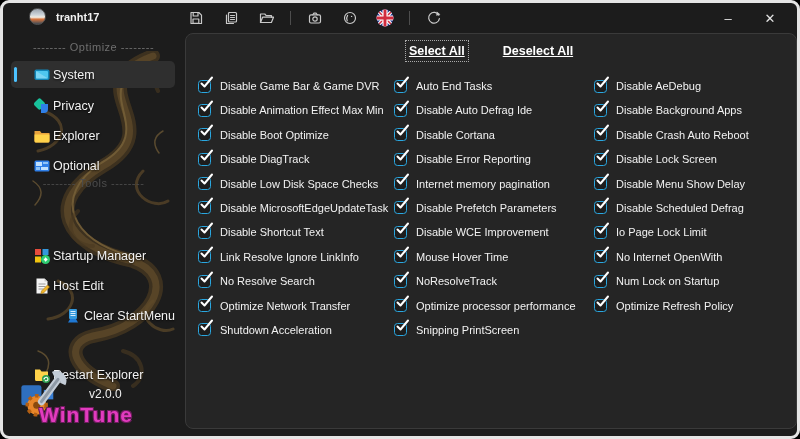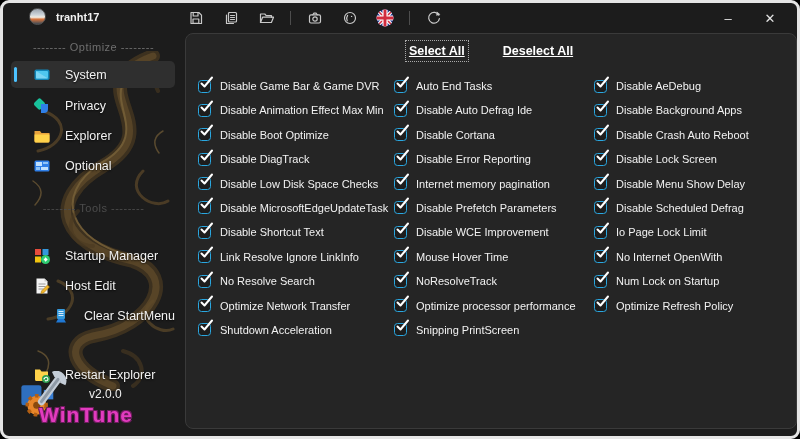--- a/index.html
+++ b/index.html
@@ -23,21 +23,21 @@
   #wincontrols { position:absolute; right:10px; top:0; height:30px; display:flex; align-items:center; gap:8px; }
   .winbtn { width:34px; height:26px; display:flex; align-items:center; justify-content:center;
     color:#e4e4e4; font-size:13px; cursor:pointer; border-radius:4px; }
 
   
   #sidebar { position:absolute; left:0; top:30px; width:181px; height:409px; overflow:hidden; }
   #dragon { position:absolute; left:0; top:18px; opacity:.6; pointer-events:none; }
   .section-label { position:absolute; left:0; width:181px; text-align:center;
     color:#6f6f6f; font-size:11px; letter-spacing:.5px; }
   .nav-item { position:absolute; left:8px; width:164px; height:27px; display:flex;
-    align-items:center; gap:14px; padding-left:22px; border-radius:5px; cursor:pointer; color:#f2f2f2; }
+    align-items:center; gap:2px; padding-left:22px; border-radius:5px; cursor:pointer; color:#f2f2f2; }
   .nav-item .label { font-size:12.5px; text-shadow:0 1px 2px rgba(0,0,0,.8); }
   .nav-item.selected { background:#2f2f2f; }
   .nav-pill { position:absolute; left:3px; top:6px; width:3px; height:15px; border-radius:2px; }
   .nav-icon { width:18px; height:18px; flex:0 0 18px; }
 
   #brandbox { position:absolute; left:16px; top:338px; width:150px; height:64px; }
   #version { position:absolute; left:70px; top:16px; color:#f0f0f0; font-size:12px; }
   #brandname { position:absolute; left:20px; top:32px; font-size:21px; font-weight:bold;
     letter-spacing:1px; color:#e23bbf;
     text-shadow:-1px -1px 0 #6e1d5e, 1px -1px 0 #6e1d5e, -1px 1px 0 #6e1d5e, 1px 1px 0 #6e1d5e; }
@@ -195,21 +195,21 @@
       <svg class="nav-icon" viewBox="0 0 18 18">
         <rect x="1.5" y="3.5" width="15" height="11" rx="1.5" fill="#2f7fe8"></rect>
         <rect x="3" y="5" width="6" height="4" fill="#bfe0ff"></rect>
         <rect x="10" y="5" width="5" height="2" fill="#8fc3f7"></rect>
         <rect x="3" y="10" width="4" height="3" fill="#8fc3f7"></rect>
         <rect x="8" y="10" width="7" height="3" fill="#bfe0ff"></rect>
         </svg>
       <span class="label">Optional</span>
     </div>
 
-    <div class="section-label" style="top:169px; color:#4c4c4c;">-------- Tools --------</div>
+    <div class="section-label" style="top:144px; color:#4c4c4c;">-------- Tools --------</div>
 
 
     <div class="nav-item" style="top:209px;">
       <svg class="nav-icon" viewBox="0 0 18 18">
         <rect x="2" y="2" width="6" height="6" fill="#e74c3c"></rect>
           <rect x="9.5" y="2" width="6" height="6" fill="#3498db"></rect>
         <rect x="2" y="9.5" width="6" height="6" fill="#f1c40f"></rect>
         <circle cx="12.5" cy="12.5" r="4.5" fill="#2ecc71"></circle>
         <path d="M10.8 12.5 h2.4 M12 10.8 l1.8 1.7 -1.8 1.7" stroke="#fff" stroke-width="1.3" fill="none"></path>
         </svg>

